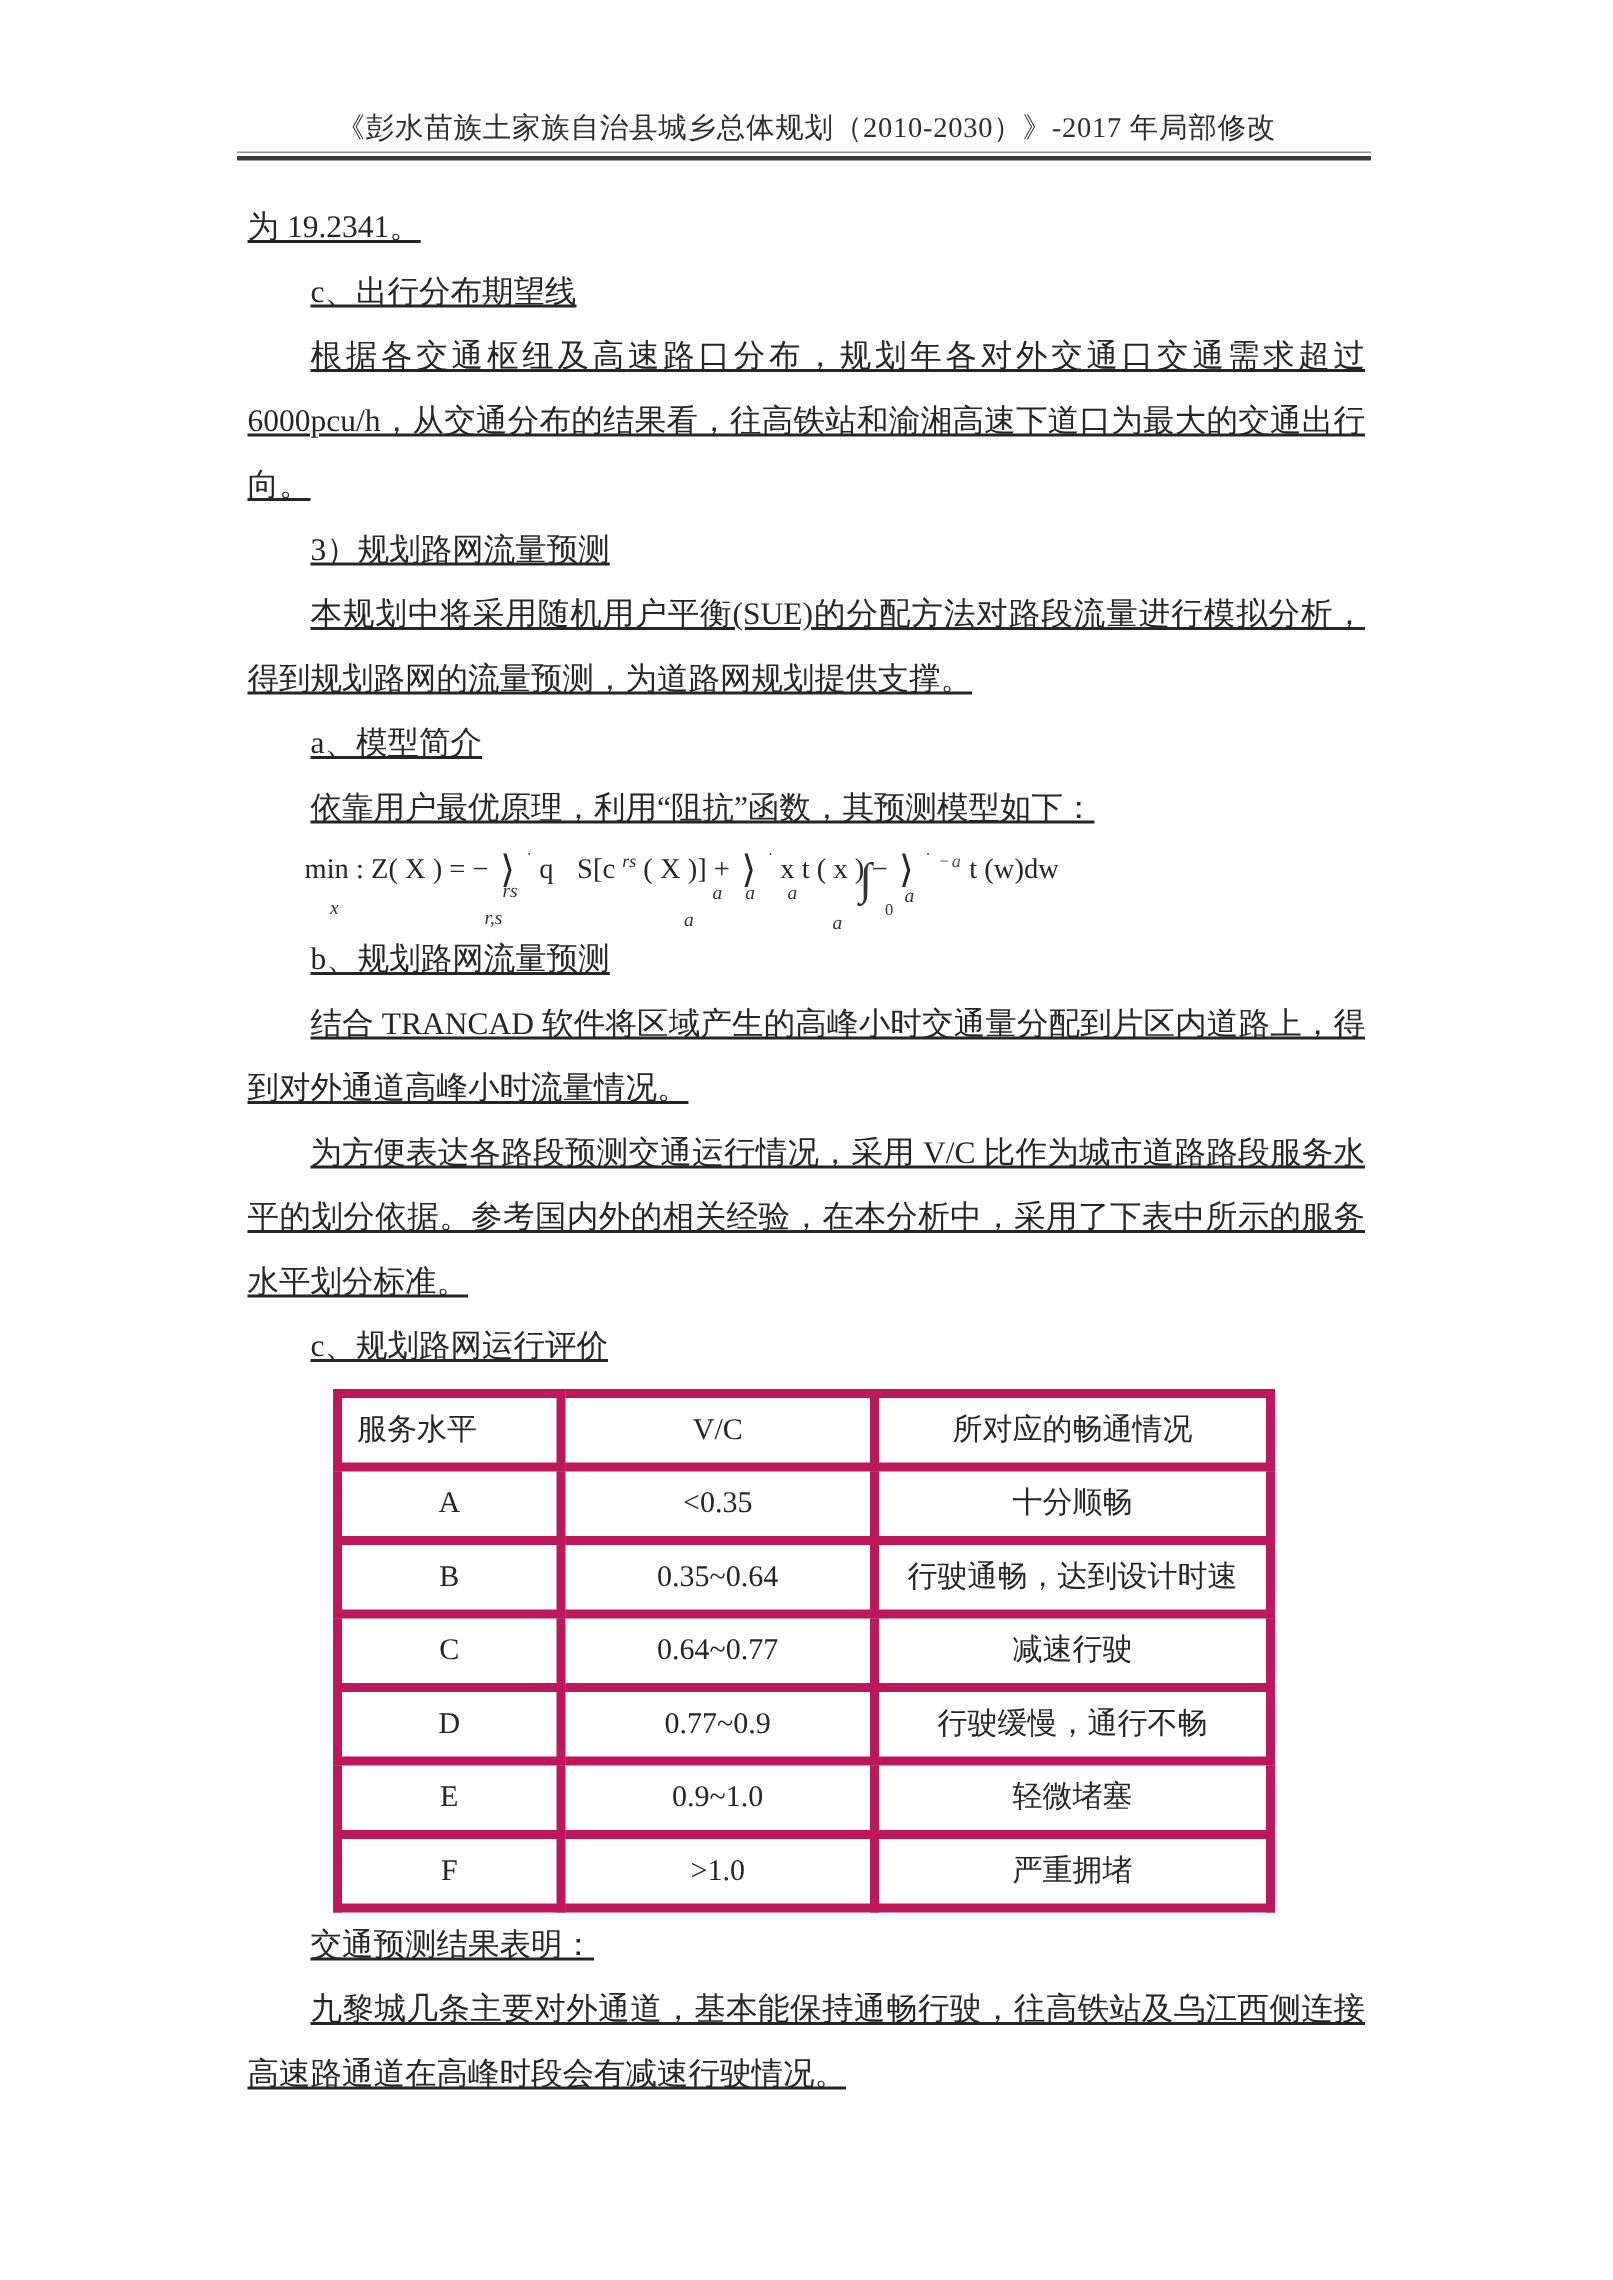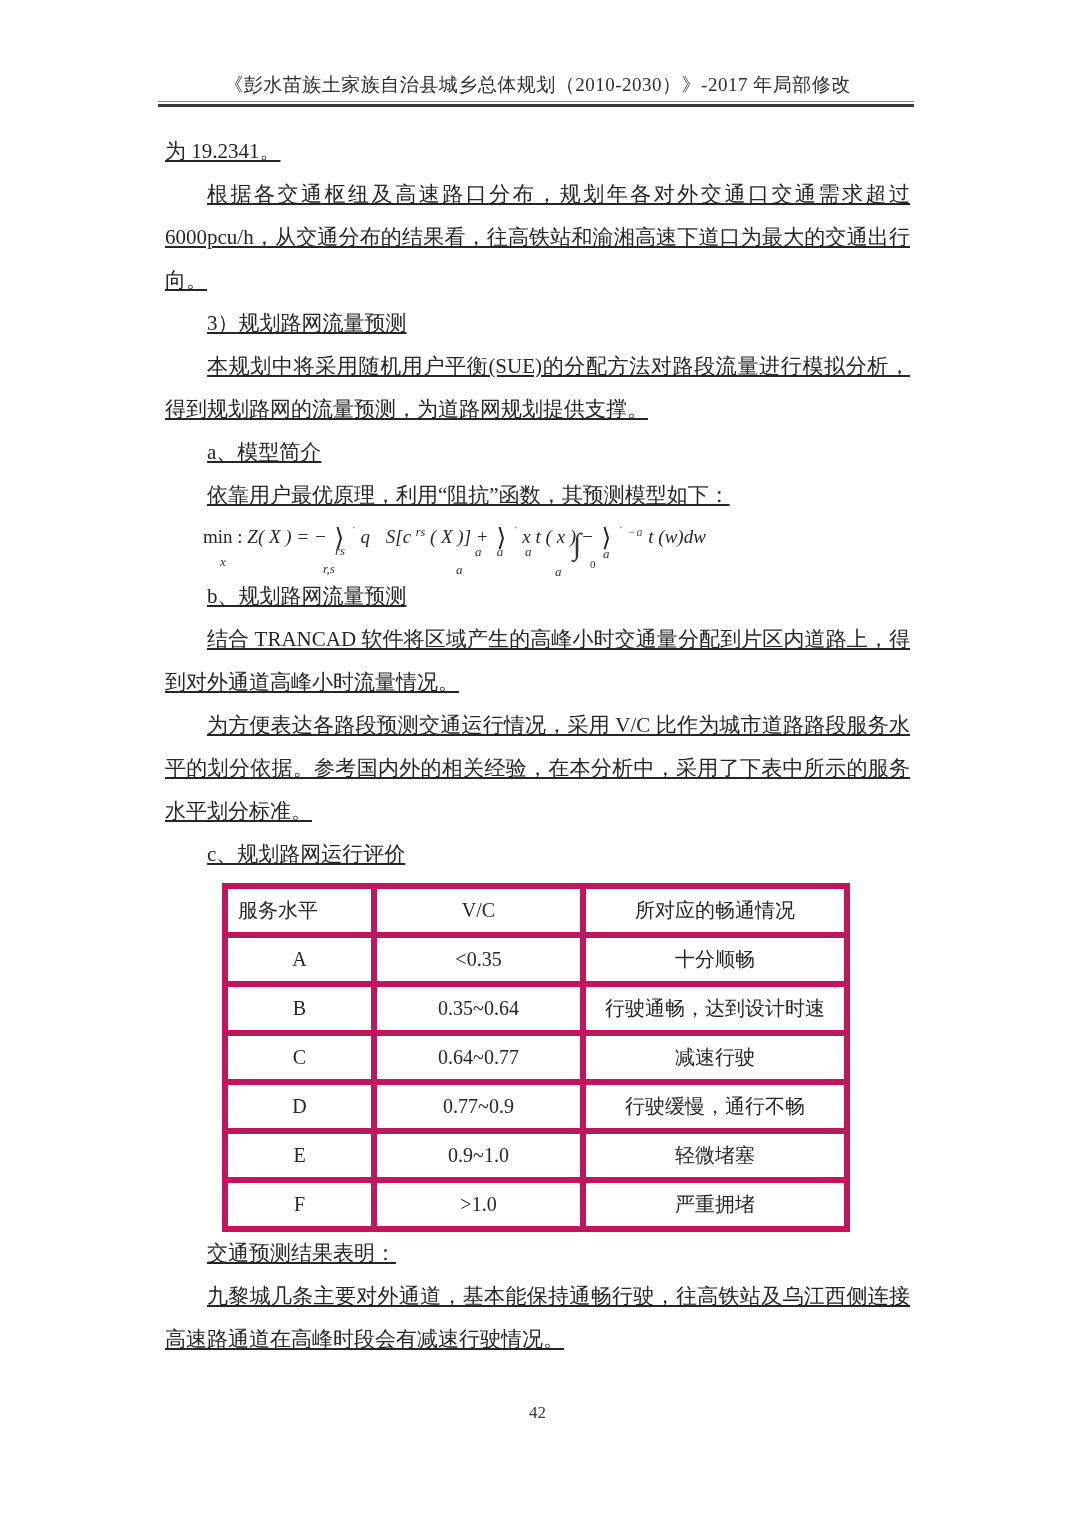--- a/index.html
+++ b/index.html
@@ -47,21 +47,21 @@
   
   .formula {
     position: relative;
     height: 58px;
     margin-left: 38px;
     font-size: 19px;
     line-height: 24px;
     text-align: left;
   }
   .f-main { position: absolute; top: 1px; left: 0; white-space: nowrap; }
-  .f-main .it { font-style: italic; }
+  .f-main .it { }
   .f-main .gapl { margin-left: 11px; }
   .sigma { font-size: 25px; vertical-align: -3px; padding: 0 3px; font-style: normal; }
   .tick { font-size: 11px; vertical-align: 9px; }
   .fsup { font-size: 12px; font-style: italic; }
   .fsup.dim { color: #555; letter-spacing: 1px; }
   .f-sub { position: absolute; font-style: italic; font-size: 13px; line-height: 13px; color: #333; }
   .f-int { font-style: normal; font-size: 30px; line-height: 30px; }
   .f-zero { font-style: normal; font-size: 11px; line-height: 11px; }
 
   
@@ -96,20 +96,21 @@
 </head>
 <body>
 
 <div class="page">
 
   <div class="doc-header">《彭水苗族土家族自治县城乡总体规划（2010-2030）》-2017 年局部修改</div>
   <div class="header-rule"></div>
 
   <div class="doc-body">
     <p class="noindent">为 19.2341。</p>
+    <p>c、出行分布期望线</p>
     <p>根据各交通枢纽及高速路口分布，规划年各对外交通口交通需求超过 6000pcu/h，从交通分布的结果看，往高铁站和渝湘高速下道口为最大的交通出行向。</p>
     <p>3）规划路网流量预测</p>
     <p>本规划中将采用随机用户平衡(SUE)的分配方法对路段流量进行模拟分析，得到规划路网的流量预测，为道路网规划提供支撑。</p>
     <p>a、模型简介</p>
     <p>依靠用户最优原理，利用“阻抗”函数，其预测模型如下：</p>
 
     <div class="formula">
       <div class="f-main">
         <span>min :</span>
         <span class="it">Z( X ) = −</span>
@@ -186,14 +187,13 @@
           <td>&gt;1.0</td>
           <td>严重拥堵</td>
         </tr>
       </tbody>
     </table>
 
     <p>交通预测结果表明：</p>
     <p>九黎城几条主要对外通道，基本能保持通畅行驶，往高铁站及乌江西侧连接高速路通道在高峰时段会有减速行驶情况。</p>
   </div>
 
-  <div class="footer-page">42</div>
 </div>
 
 </body></html>

